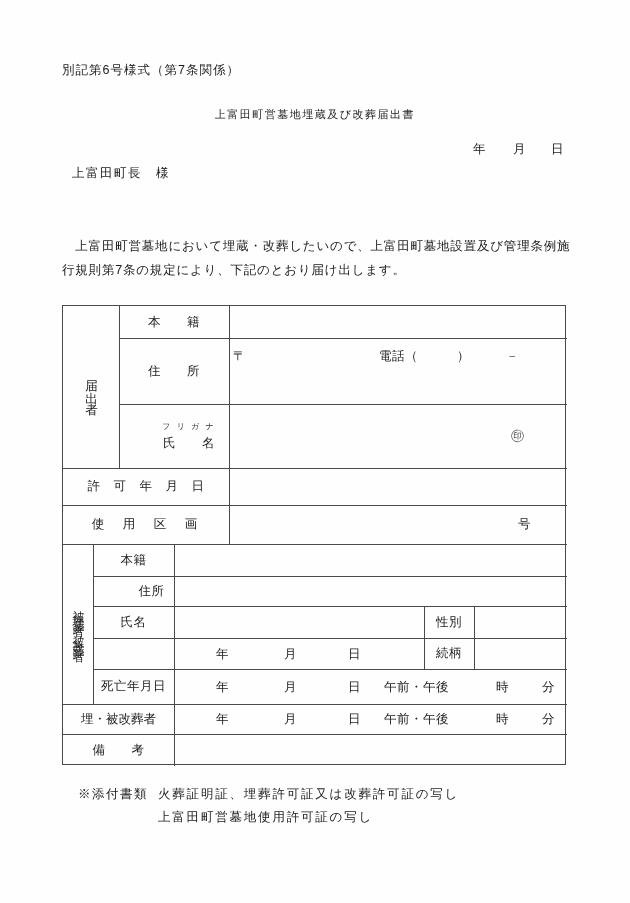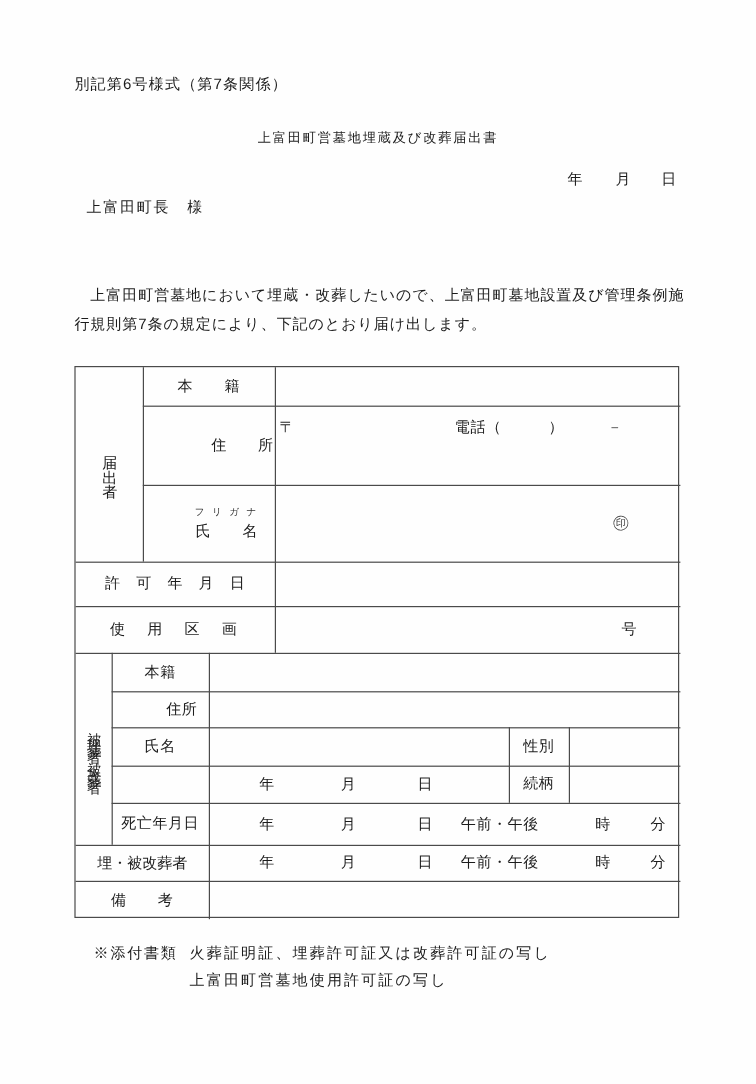--- a/index.html
+++ b/index.html
@@ -77,21 +77,21 @@
 
     <div class="cell" style="left:0;top:0;width:56px;height:162px;">
       <span class="vtext" style="letter-spacing:0.9em;">届出者</span>
     </div>
 
     <div class="cell" style="left:56px;top:0;width:110px;height:32px;">
       <span>本　　籍</span>
     </div>
     <div class="cell" style="left:166px;top:0;width:338px;height:32px;"></div>
 
-    <div class="cell" style="left:56px;top:32px;width:110px;height:66px;margin-left:28px;">
+    <div class="cell" style="left:56px;top:32px;width:110px;height:66px;">
       <span>住　　所</span>
     </div>
     <div class="cell" style="left:166px;top:32px;width:338px;height:66px;">
       <span class="tok" style="left:4px;top:10px;transform:none;">〒</span>
       <span class="tok" style="left:150px;top:10px;transform:none;">電話（　　　）</span>
       <span class="tok" style="left:277px;top:10px;transform:none;color:#555;">－</span>
     </div>
 
     <div class="cell" style="left:56px;top:98px;width:110px;height:64px;flex-direction:column;justify-content:center;gap:3px;padding-left:30px;">
       <span class="small">フ リ ガ ナ</span>

